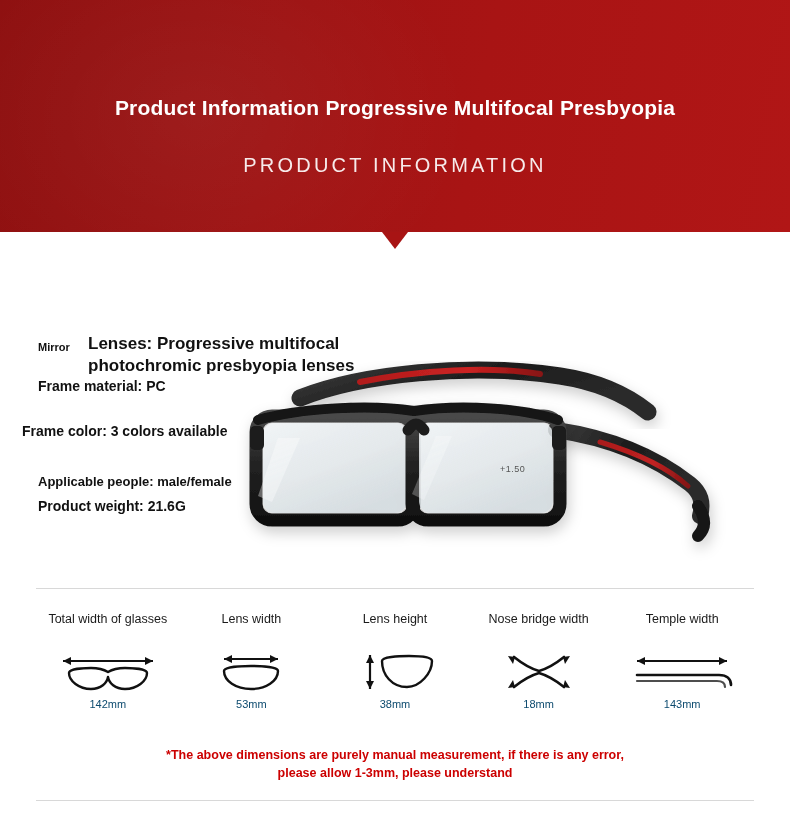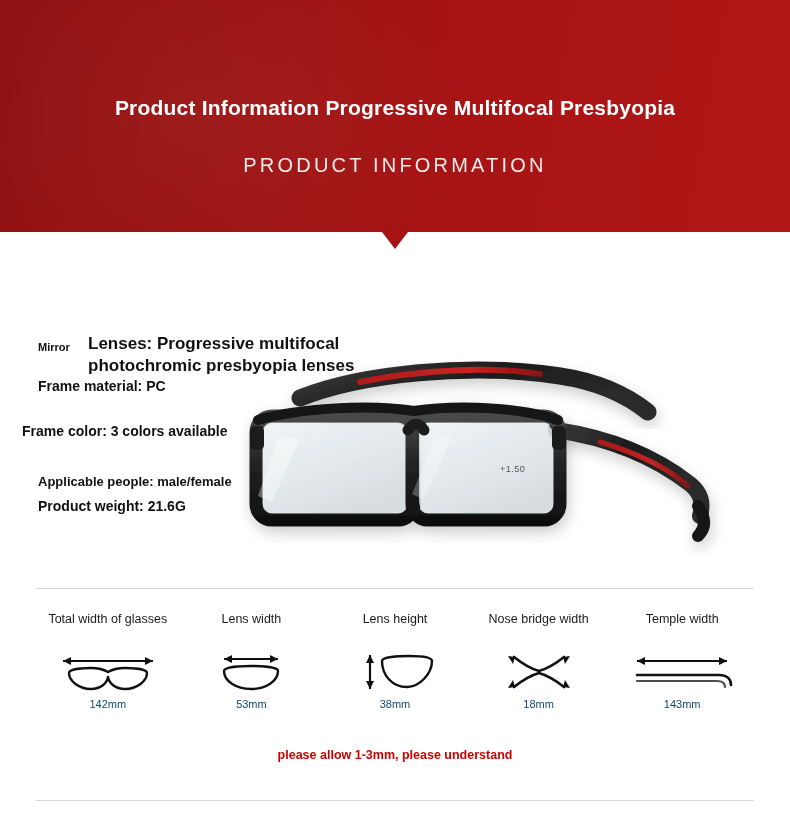--- a/index.html
+++ b/index.html
@@ -130,21 +130,21 @@
   .divider-top { top: 588px; }
   .divider-bottom { top: 800px; }
 
   
   .dims {
     position: absolute;
     left: 0;
     top: 612px;
     width: 790px;
     display: flex;
-    justify-content: center;
+    justify-content: space-between;
     padding: 0 36px;
     box-sizing: border-box;
   }
   .dim {
     width: 145px;
     text-align: center;
     position: relative;
   }
   .dim-label {
     font-size: 12.5px;
@@ -329,14 +329,15 @@
         <path d="M14,28 L96,28 C104,28 108,32 108,38" fill="none" stroke="#111" stroke-width="2.6" stroke-linecap="round"></path>
         <path d="M14,34 L94,34 C100,34 102,36 102,40" fill="none" stroke="#111" stroke-width="2.2" stroke-linecap="round" opacity="0.75"></path>
       </svg>
     </div>
     <div class="dim-value">143mm</div>
   </div>
 
 </div>
 
 <div class="note">
+  <span>*The above dimensions are purely manual measurement, if there is any error,</span>
   <span>please allow 1-3mm, please understand</span>
 </div>
 
 </body></html>

